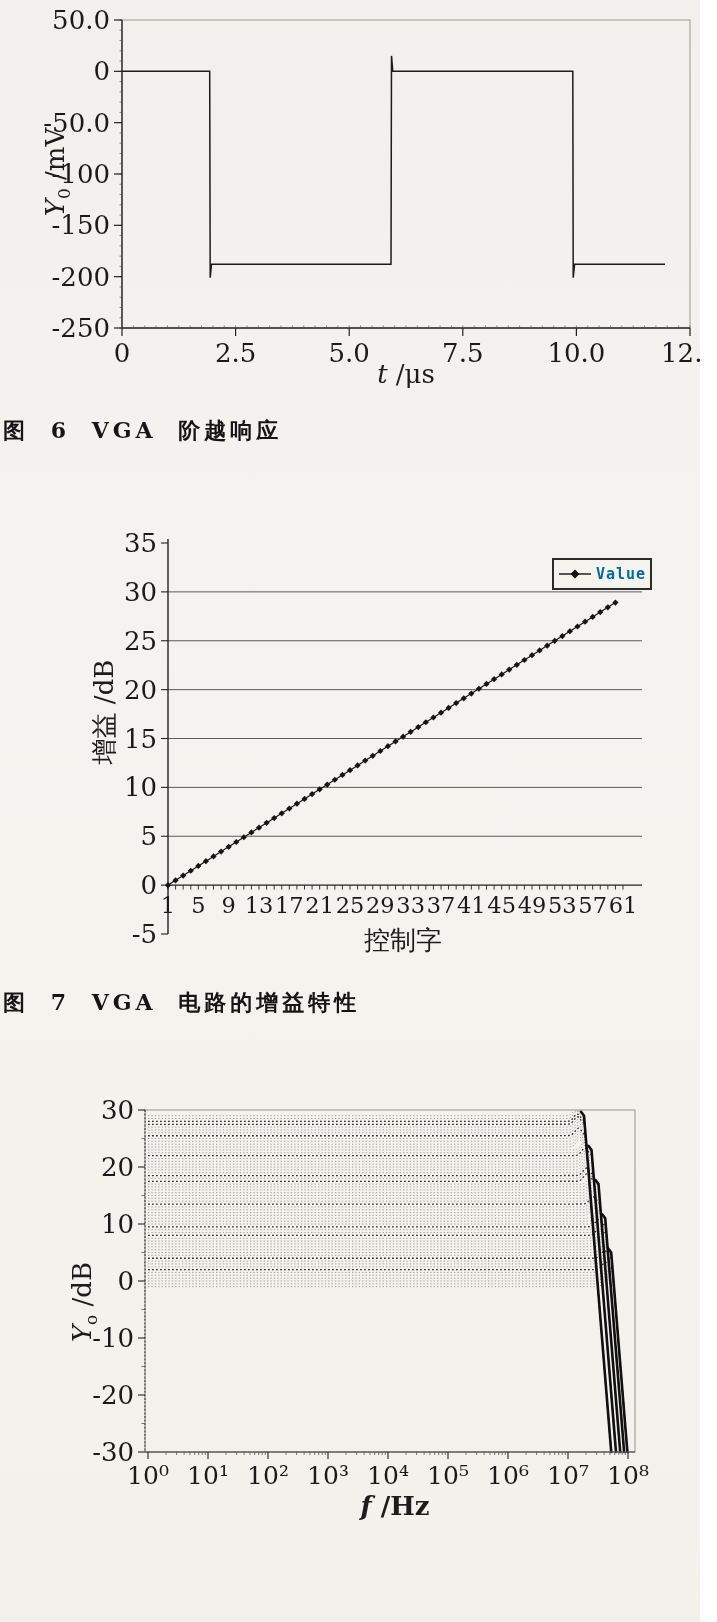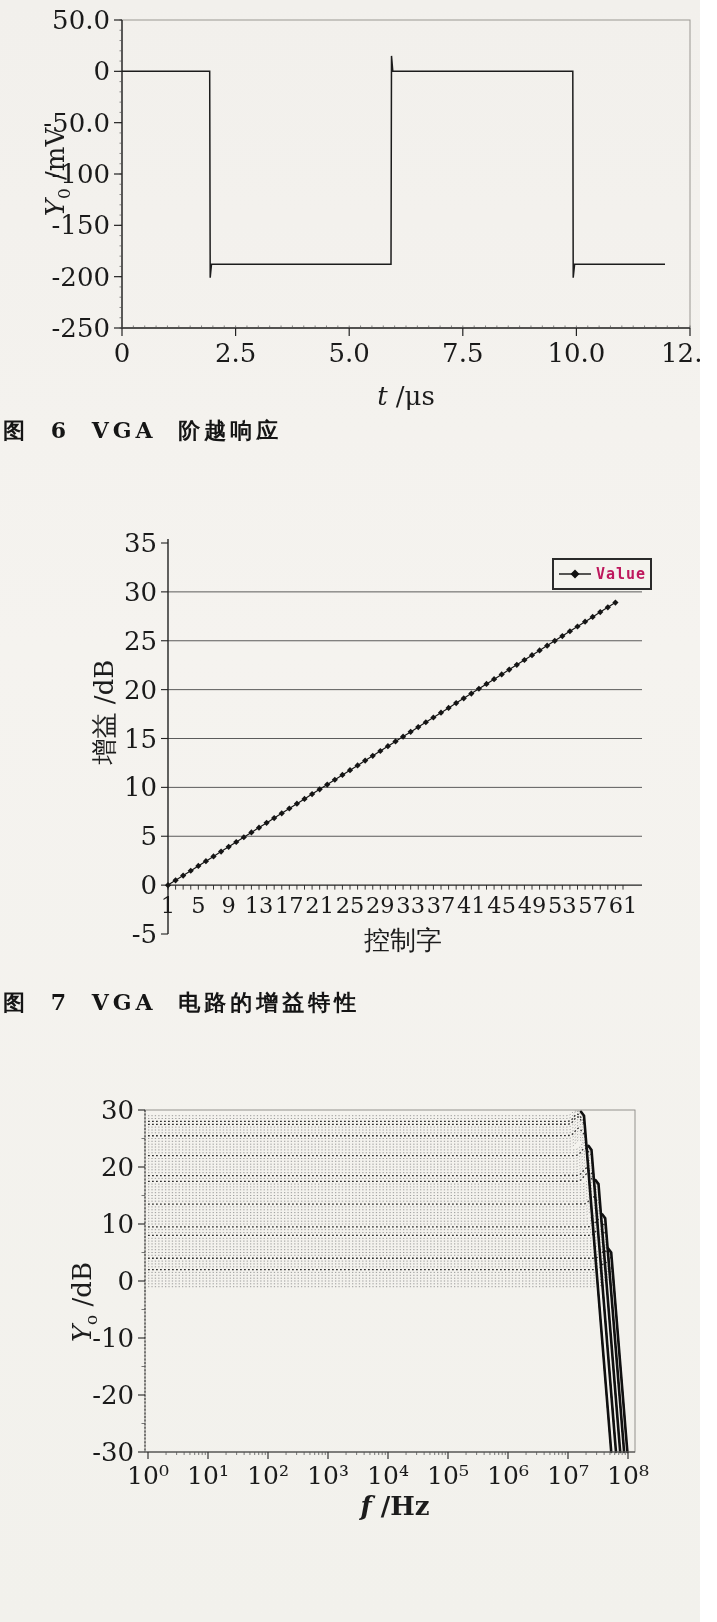--- a/index.html
+++ b/index.html
@@ -11,21 +11,21 @@
   .caption{position:absolute;left:3px;width:717px;text-align:left;
            font-size:22px;font-weight:bold;letter-spacing:4px;word-spacing:10px;color:#151515;}
   .axlabel{position:absolute;font-size:26px;color:#1c1c1c;white-space:pre;}
   .axlabel .var{font-style:italic;}
   .axlabel sub{font-size:17px;}
   .rot{transform:translate(-50%,-50%) rotate(-90deg);transform-origin:center center;}
   .ctr{transform:translate(-50%,-50%);}
   .legendbox{position:absolute;display:flex;align-items:center;justify-content:center;gap:4px;
              border:2px solid #2a2a2a;background:#f4f3ee;box-shadow:0 0 0 1px #f4f3ee;}
   .legendbox .ltext{font-family:"DejaVu Sans Mono","Liberation Mono",monospace;
-                    font-size:15px;font-weight:bold;color:#be185d;letter-spacing:1px;}
+                    font-size:15px;font-weight:bold;color:#0369a1;letter-spacing:1px;}
   text{font-family:"DejaVu Serif","Liberation Serif",serif;fill:#1a1a1a;}
 </style>
 </head>
 <body>
 
 <div class="page">
 
   <div class="fig" style="top:0;height:414px;">
     <svg id="svg6" width="717" height="414">
         <g>
@@ -141,21 +141,21 @@
           <line x1="576.4" y1="328" x2="576.4" y2="336" stroke="#222" stroke-width="1.2"></line>
           <text x="576.4" y="362" text-anchor="middle" font-size="26">10.0</text>
           <line x1="690" y1="328" x2="690" y2="336" stroke="#222" stroke-width="1.2"></line>
           <text x="690" y="362" text-anchor="middle" font-size="26">12.5</text>
         </g>
         <g>
           <polyline points="122.0,71.3 209.7,71.3 210.2,277.7 211.5,264.3 391.0,264.3 391.5,55.9 392.8,71.3 572.8,71.3 573.2,277.7 574.6,264.3 665.0,264.3" fill="none" stroke="#1c1c1c" stroke-width="1.5" stroke-linejoin="miter"></polyline>
         </g>
       </svg>
     <div class="axlabel rot" style="left:57px;top:172px;"><span class="var">Y</span><sub>0</sub><span> /mV</span></div>
-    <div class="axlabel ctr" style="left:406px;top:396px;"><span class="var">t</span><span> /μs</span></div>
+    <div class="axlabel ctr" style="left:406px;top:374px;"><span class="var">t</span><span> /μs</span></div>
   </div>
   <div class="caption" style="top:416px;">图 6  VGA 阶越响应</div>
 
   <div class="fig" style="top:500px;height:480px;">
     <svg id="svg7" width="717" height="480">
         <g>
           <line x1="168" y1="336.25" x2="642" y2="336.25" stroke="#4a4a4a" stroke-width="0.9"></line>
           <line x1="168" y1="287.375" x2="642" y2="287.375" stroke="#4a4a4a" stroke-width="0.9"></line>
           <line x1="168" y1="238.5" x2="642" y2="238.5" stroke="#4a4a4a" stroke-width="0.9"></line>
           <line x1="168" y1="189.625" x2="642" y2="189.625" stroke="#4a4a4a" stroke-width="0.9"></line>

